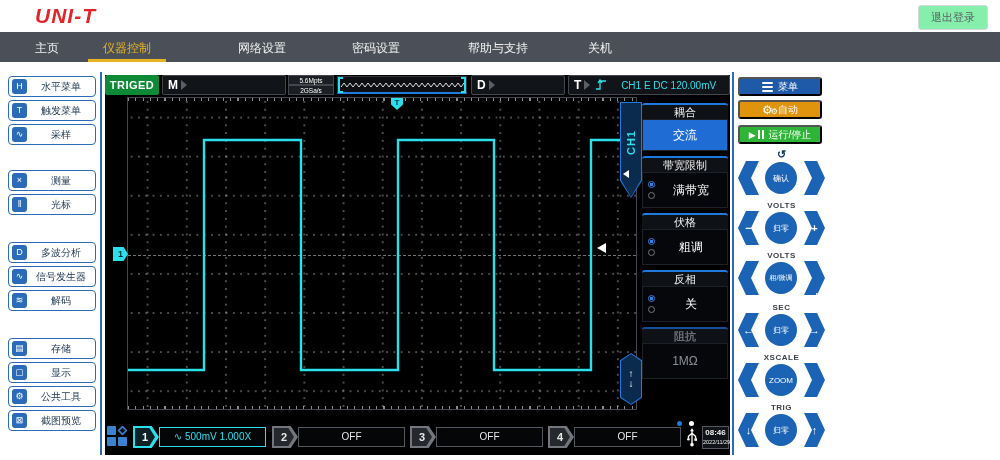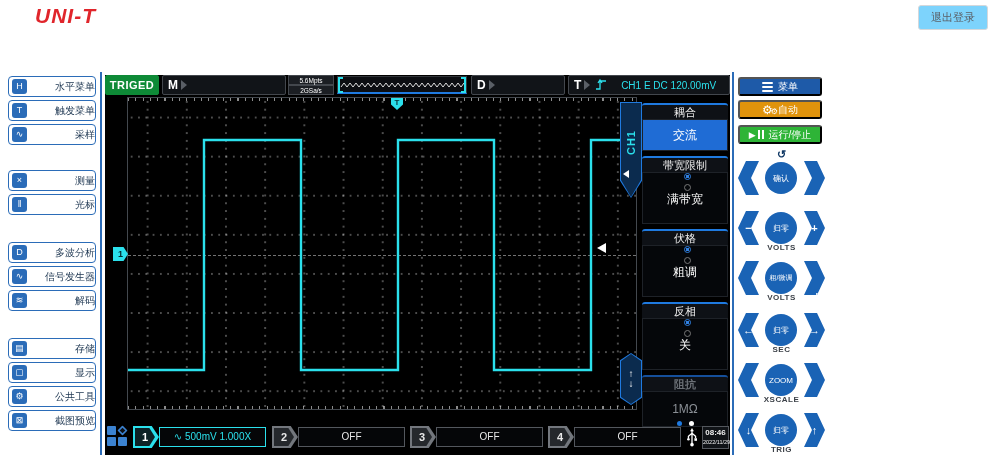--- a/index.html
+++ b/index.html
@@ -5,36 +5,36 @@
   * { margin:0; padding:0; box-sizing:border-box; }
   html,body { width:1000px; height:460px; overflow:hidden; background:#fff;
               font-family:"Liberation Sans", sans-serif; }
   #page { position:relative; width:1000px; height:460px; background:#fff; }
 
   
   #hdr { position:absolute; left:0; top:0; width:1000px; height:32px; background:#fff; }
   #logo { position:absolute; left:35px; top:4px; font-size:21px; font-weight:800;
           font-style:italic; letter-spacing:1px; color:#e0252b; }
   #logout { position:absolute; right:12px; top:5px; padding:4px 12px; font-size:11px;
-            color:#5a5f66; background:#7dd3fc; border:1px solid #d5d8db; border-radius:3px; cursor:pointer; }
+            color:#5a5f66; background:#86efac; border:1px solid #d5d8db; border-radius:3px; cursor:pointer; }
 
   
   #nav { position:absolute; left:0; top:32px; width:1000px; height:30px; background:#4b5058; }
   .tab { position:absolute; top:8px; font-size:12px; color:#f2f2f2; cursor:pointer; white-space:nowrap; }
   .tab.active { color:#e6b422; }
   #nav-underline { position:absolute; left:88px; bottom:0; width:78px; height:3px; background:#e6b422; }
 
   
   #sidebar { position:absolute; left:8px; top:0; width:90px; }
   .sgroup { position:absolute; left:0; width:90px; }
   .sbtn { width:88px; height:21px; margin-bottom:3px; border:1px solid #2b6cb8; border-radius:4px;
           background:#fff; display:flex; align-items:center; cursor:pointer; }
   .sbtn .ic { width:15px; height:15px; margin-left:3px; background:#2b6cb8; border-radius:3px;
               color:#fff; font-size:9px; line-height:15px; text-align:center; flex:none; }
-  .sbtn .lb { flex:1; text-align:right; font-size:10px; color:#1c3550; white-space:nowrap; overflow:hidden; }
+  .sbtn .lb { flex:1; text-align:center; font-size:10px; color:#1c3550; white-space:nowrap; overflow:hidden; }
   .vline { position:absolute; top:72px; width:2px; height:383px; background:#2b6cb8; }
 
   
   #scope { position:absolute; left:105px; top:75px; width:625px; height:380px; background:#000; }
 
   .tbox { position:absolute; top:0; height:20px; background:#111418; border:1px solid #43474d;
           border-radius:2px; display:flex; align-items:center; color:#fff; }
   #trig-status { left:0; width:54px; background:#0e8a37; border-color:#0e8a37; justify-content:center;
                  font-size:11px; font-weight:bold; letter-spacing:.5px; }
   .chev { width:0; height:0; border-top:5px solid transparent; border-bottom:5px solid transparent;
@@ -90,21 +90,21 @@
   #updown .inner { flex-direction:column; color:#fff; font-size:10px; line-height:10px; font-weight:bold; }
 
   
   #menu { position:absolute; left:537px; top:28px; width:86px; }
   .msec { margin-bottom:5px; }
   .mhdr { height:16px; line-height:15px; text-align:center; font-size:11px; color:#eee;
           background:#0e1116; border-top:2px solid #1f7ae0; border-radius:3px 3px 0 0; }
   .mbody { background:#05070a; border:1px solid #1e2228; display:flex; align-items:center; }
   .mbody .val { flex:1; text-align:center; font-size:12px; color:#fff; }
   .mbody.selected { background:#1f6cd5; height:32px; cursor:pointer; }
-  .mbody.radio { height:52px; cursor:pointer;flex-direction:column; }
+  .mbody.radio { height:36px; cursor:pointer; }
   .radios { display:flex; flex-direction:column; gap:4px; margin-left:5px; flex:none; }
   .rdo { width:7px; height:7px; border-radius:50%; border:1.5px solid #777; }
   .rdo.sel { border-color:#2f7fe0; background:radial-gradient(circle,#2f7fe0 1.6px,transparent 2px); }
   .msec.disabled .mhdr { color:#6b7076; border-top-color:#154f9a;font-weight:bold; }
   .msec.disabled .mbody { height:36px; }
   .msec.disabled .val { color:#8b9096; }
   #mdots { position:absolute; left:537px; top:346px; width:86px; display:flex; justify-content:center; gap:7px; }
   #mdots span { width:5px; height:5px; border-radius:50%; }
 
   
@@ -134,21 +134,21 @@
   #controls { position:absolute; left:738px; top:75px; width:87px; height:382px; }
   .cbtn { position:absolute; left:0; width:84px; height:19px; border-radius:3px; display:flex;
           align-items:center; justify-content:center; gap:5px; color:#fff; font-size:10px; cursor:pointer; }
   .ham { display:flex; flex-direction:column; gap:2px; }
   .ham i { display:block; width:11px; height:2px; background:#fff; border-radius:1px; }
   .gear2 { position:relative; font-size:12px; line-height:12px; }
   .gear2 .g2 { position:absolute; font-size:8px; right:-5px; bottom:-2px; }
   .pp { display:flex; align-items:center; gap:2px; font-size:9px; }
   .pbars { width:6px; height:9px; border-left:2px solid #fff; border-right:2px solid #fff; }
   .klbl { position:absolute; left:0; width:87px; text-align:center; font-size:8px; font-weight:bold;
-          color:#3c4148; letter-spacing:.5px;margin-top:42px; }
+          color:#3c4148; letter-spacing:.5px; }
   .krow { position:absolute; left:0; width:87px; height:34px; }
   .wing { position:absolute; top:0; width:21px; height:34px; background:#1a63b5; cursor:pointer; }
   .wing.l { left:0; clip-path:polygon(100% 0,38% 0,0 50%,38% 100%,100% 100%,62% 50%); }
   .wing.r { right:0; clip-path:polygon(0 0,62% 0,100% 50%,62% 100%,0 100%,38% 50%); }
   .wsym { position:absolute; top:0; width:21px; height:34px; display:flex; align-items:center;
           justify-content:center; color:#fff; font-size:11px; font-weight:bold; pointer-events:none; }
   .wsym.l { left:0; } .wsym.r { right:0; }
   .wsub { position:absolute; bottom:-2px; font-size:6px; color:#fff; font-weight:bold; pointer-events:none; }
   .wsub.l { left:1px; } .wsub.r { right:0; }
   .kcirc { position:absolute; left:27px; top:1px; width:32px; height:32px; border-radius:50%;
@@ -161,20 +161,29 @@
 </head>
 <body>
 
 <div id="page">
 
   <div id="hdr">
     <div id="logo">UNI-T</div>
     <button id="logout">退出登录</button>
   </div>
 
+  <div id="nav">
+    <span class="tab" style="left:35px">主页</span>
+    <span class="tab active" style="left:103px">仪器控制</span>
+    <span class="tab" style="left:238px">网络设置</span>
+    <span class="tab" style="left:352px">密码设置</span>
+    <span class="tab" style="left:468px">帮助与支持</span>
+    <span class="tab" style="left:588px">关机</span>
+    <div id="nav-underline"></div>
+  </div>
 
   <div id="sidebar">
     <div class="sgroup" style="top:76px">
       <div class="sbtn">
         <span class="ic">H</span>
         <span class="lb">水平菜单</span>
         </div>
       <div class="sbtn">
         <span class="ic">T</span>
         <span class="lb">触发菜单</span>

